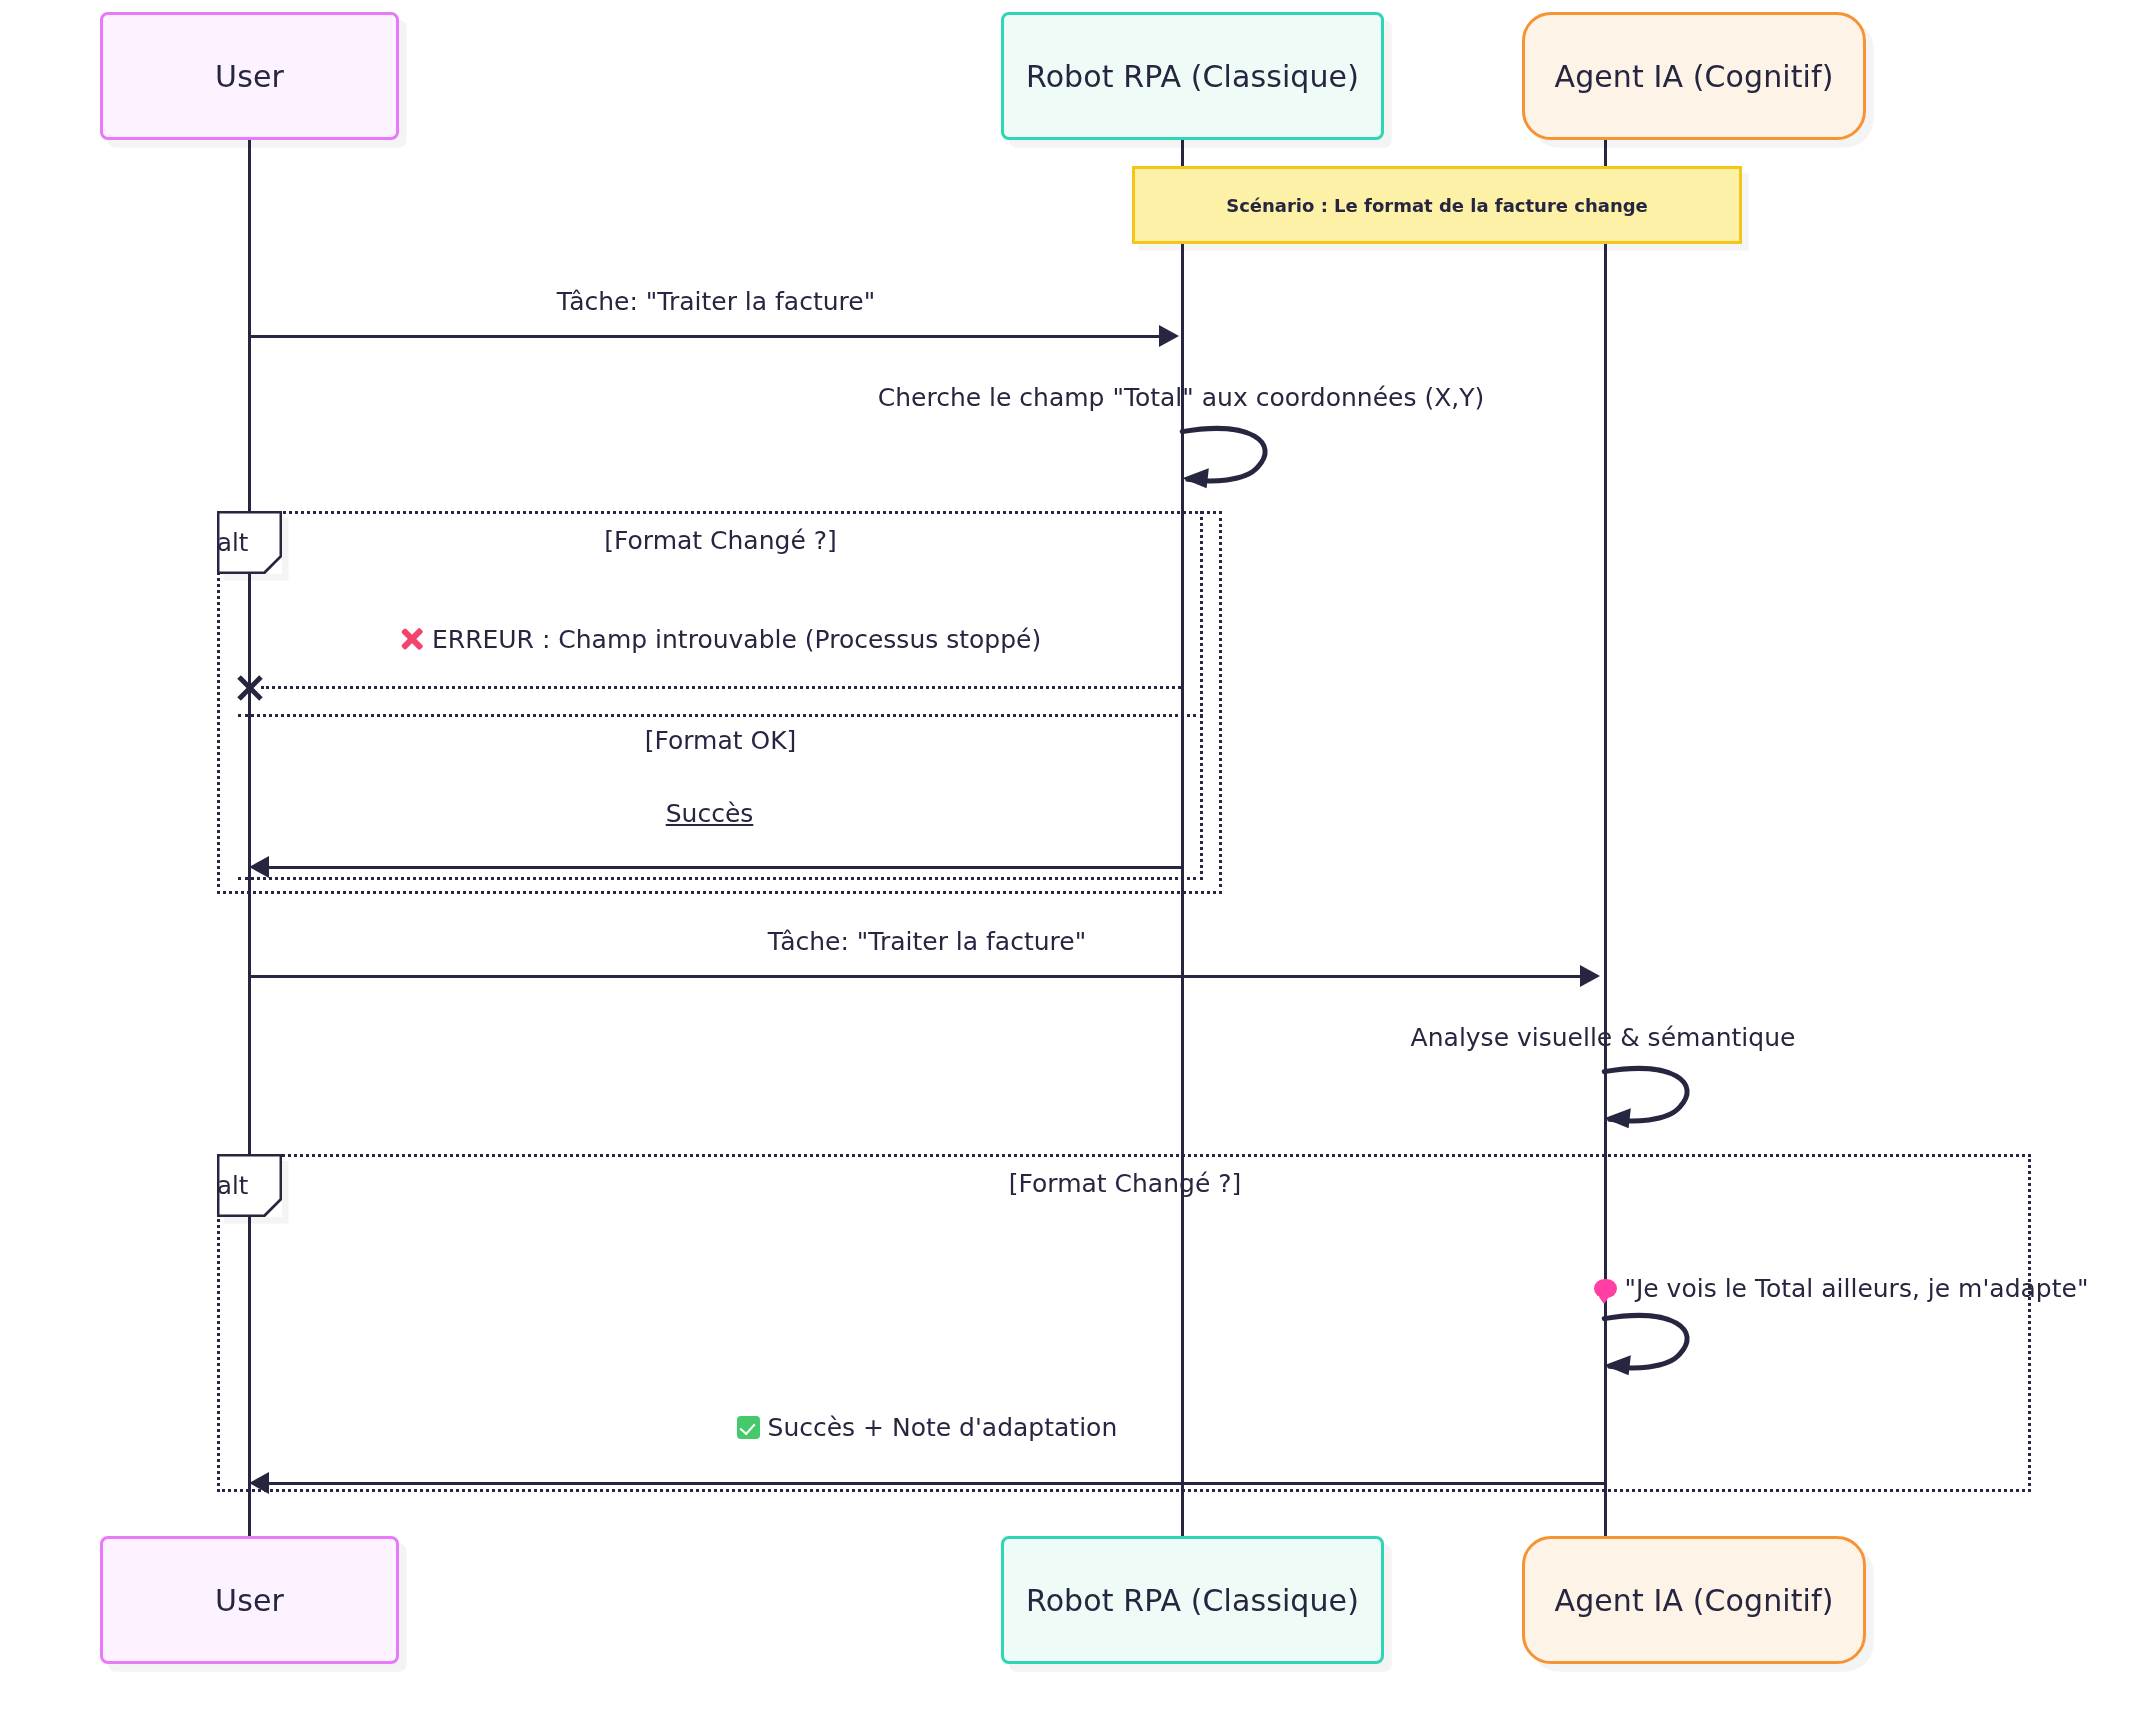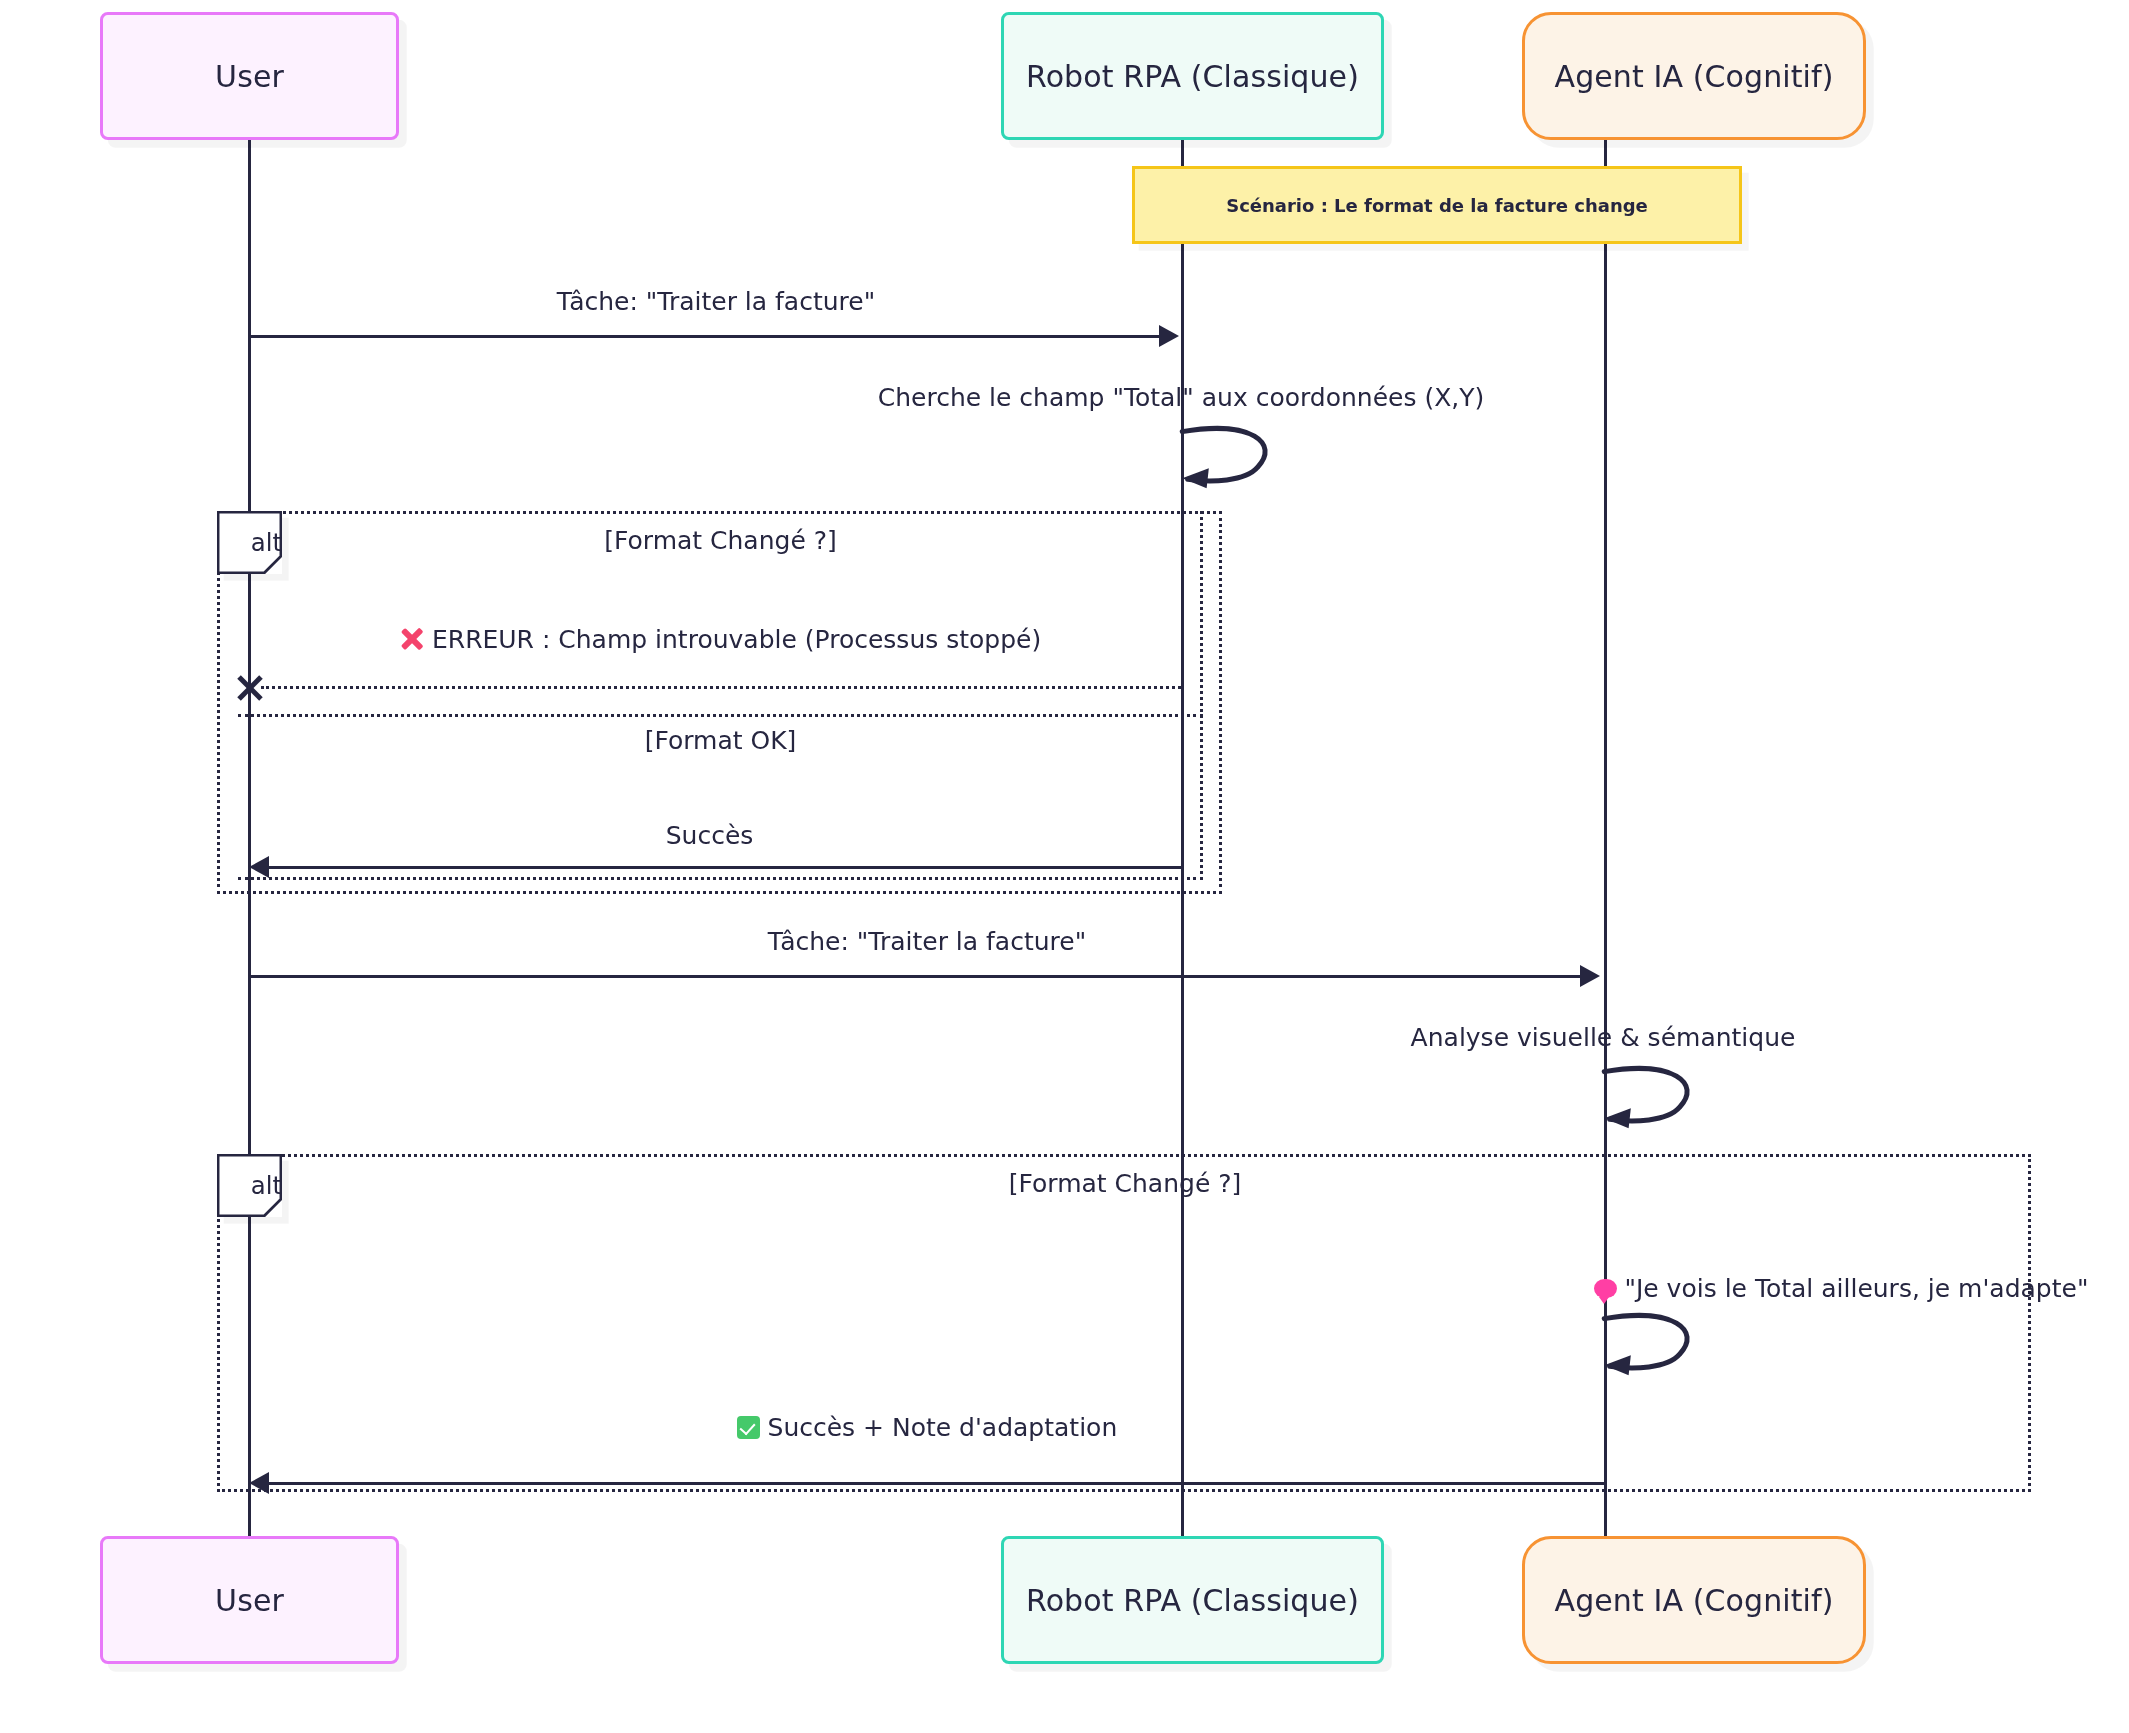--- a/index.html
+++ b/index.html
@@ -59,21 +59,21 @@
 
   
   .altbox{
     position:absolute;box-sizing:border-box;
     border:3.9px dotted #262640;
   }
   .altdivider{position:absolute;border-top:3.9px dotted #262640;height:0;}
   .altlabelbox{
     position:absolute;box-sizing:border-box;
     background:#ffffff;
-    display:flex;align-items:center;justify-content:flex-end;
+    display:flex;align-items:center;justify-content:flex-start;
     font-size:24.4px;color:#262640;
     box-shadow:6.7px 6.7px 0 0 rgba(0,0,0,0.045);
   }
   .altlabelbox svg{position:absolute;left:0;top:0;}
   .altlabelbox span{position:relative;z-index:2;}
   .altcond{
     position:absolute;font-size:25px;color:#262640;
     white-space:nowrap;text-align:center;
   }
 
@@ -177,21 +177,21 @@
   </div>
   <div class="line dotted" style="left:261px;top:686px;width:920px;"></div>
   <div class="destroy" style="left:235px;top:673px;"></div>
 
   <div class="altdivider" style="left:238px;top:714px;width:965px;"></div>
 
   <div class="altcond" style="left:238px;top:726px;width:965px;">
     <span>[Format OK]</span>
   </div>
 
-  <div class="msg-label" style="left:238px;top:821px;width:943px;">
+  <div class="msg-label" style="left:238px;top:799px;width:943px;text-decoration:underline;">
     <span>Succès</span>
   </div>
   <div class="line" style="left:269px;top:866px;width:914px;"></div>
   <div class="arrowhead left" style="left:249px;top:856px;"></div>
 
   <div class="msg-label" style="left:250px;top:927px;width:1354px;">
     <span>Tâche: "Traiter la facture"</span>
   </div>
   <div class="line" style="left:250px;top:975px;width:1331px;"></div>
   <div class="arrowhead right" style="left:1580px;top:965px;"></div>

